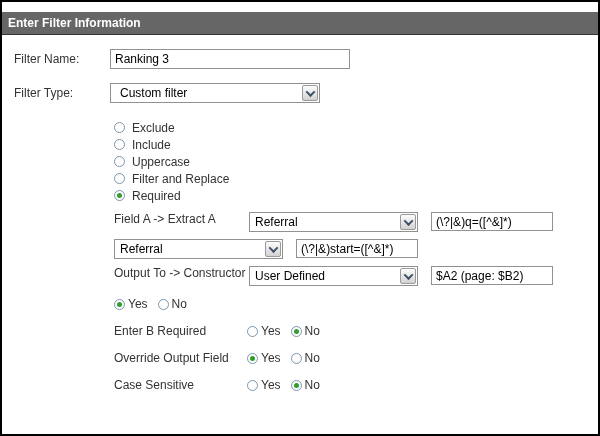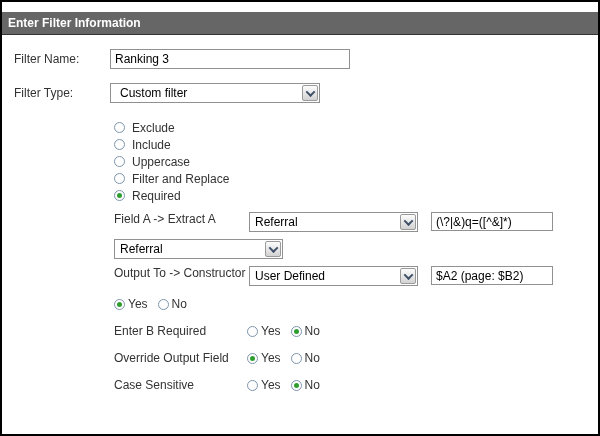--- a/index.html
+++ b/index.html
@@ -116,20 +116,21 @@
       </div>
       <input class="text-input regex-input" type="text" value="(\?|&amp;)q=([^&amp;]*)" style="">
     </div>
     <div class="frow">
       <div class="select">
         <span>Referral</span>
         <span class="select-arrow">
             <i class="chev"></i>
           </span>
       </div>
+      <input class="text-input regex-input" type="text" value="(\?|&amp;)start=([^&amp;]*)" style="">
     </div>
     <div class="frow">
       <span class="flabel">Output To -&gt; Constructor</span>
       <div class="select">
         <span>User Defined</span>
         <span class="select-arrow">
             <i class="chev"></i>
           </span>
       </div>
       <input class="text-input regex-input" type="text" value="$A2 (page: $B2)" style="">

